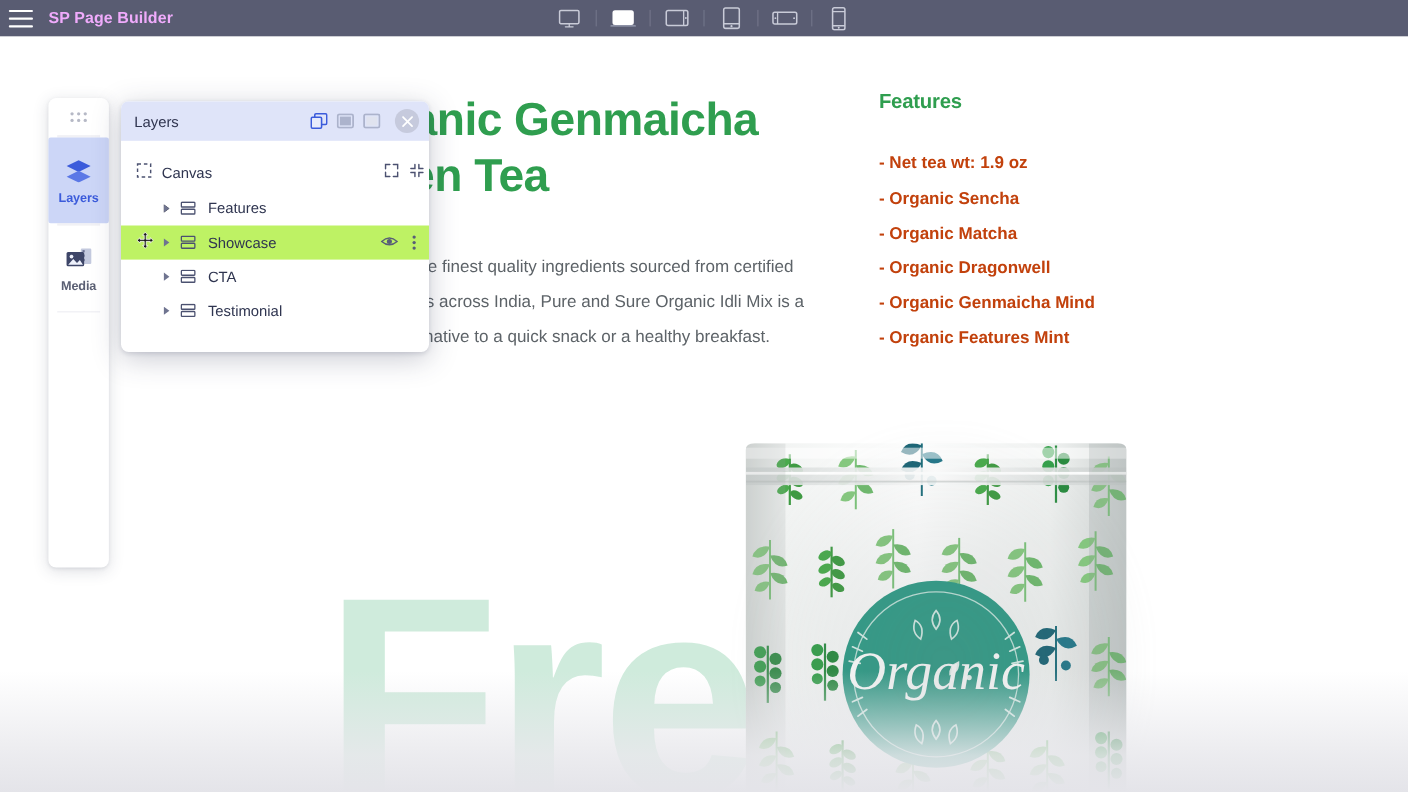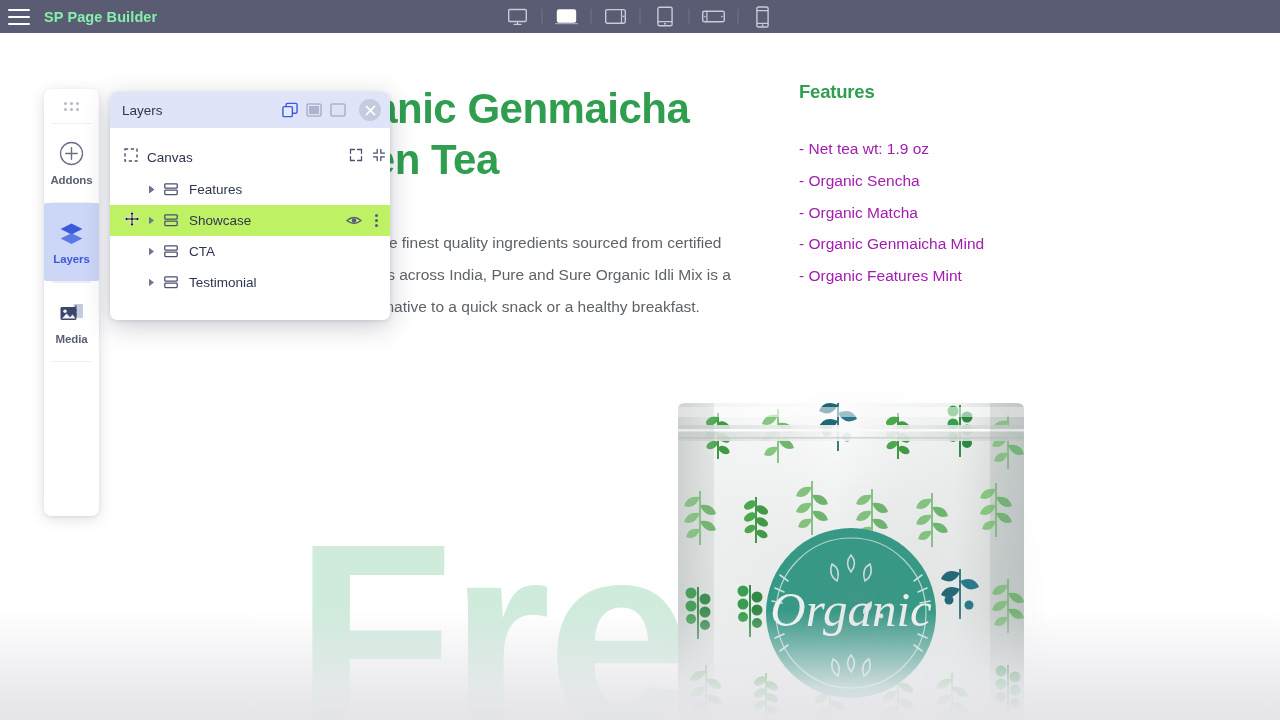--- a/index.html
+++ b/index.html
@@ -19,21 +19,21 @@
     display: flex; align-items: center;
     z-index: 60;
   }
   .hamburger {
     width: 22px; height: 16px; margin-left: 8px;
     display: flex; flex-direction: column; justify-content: space-between;
     cursor: pointer;
   }
   .hamburger i { display: block; height: 2px; background: #fff; border-radius: 1px; }
   .app-title {
-    color: #86efac; font-size: 14.5px; font-weight: bold;
+    color: #f0abfc; font-size: 14.5px; font-weight: bold;
     margin-left: 14px; letter-spacing: 0.1px; white-space: nowrap;
   }
   .devices {
     position: absolute; left: 50%; transform: translateX(-50%);
     display: flex; align-items: center; height: 33px;
   }
   .dev {
     width: 34px; height: 26px; display: flex; align-items: center; justify-content: center;
     cursor: pointer;
   }
@@ -73,21 +73,21 @@
   .hero-para {
     position: absolute; left: 301px; top: 194px; width: 442px;
     font-size: 15.5px; line-height: 2.05; color: #5d6368;
     z-index: 2;
   }
   .features {
     position: absolute; left: 799px; top: 48px; width: 340px; z-index: 2;
   }
   .features h3 { color: #2f9e4f; font-size: 18.5px; font-weight: bold; letter-spacing: -0.2px; }
   .features ul { list-style: none; margin-top: 30px; }
-  .features li { font-size: 15.5px; line-height: 2.05; color: #a21caf; }
+  .features li { font-size: 15.5px; line-height: 2.05; color: #c2410c; font-weight: bold; }
 
   
   .pouch-wrap { position: absolute; left: 660px; top: 340px; width: 400px; height: 380px; z-index: 2; }
   .pouch-shadow {
     position:absolute; left: 8px; top: 12px; width: 380px; height: 360px;
     background: radial-gradient(ellipse at 50% 60%, rgba(120,130,130,0.20) 0%, rgba(255,255,255,0) 72%);
     filter: blur(6px);
   }
 
   
@@ -162,20 +162,21 @@
 
     <h1 class="hero-title">Organic Genmaicha Green Tea</h1>
     <p class="hero-para">Made with the finest quality ingredients sourced from certified organic farms across India, Pure and Sure Organic Idli Mix is a healthy alternative to a quick snack or a healthy breakfast.</p>
 
     <div class="features">
       <h3>Features</h3>
       <ul>
         <li>- Net tea wt: 1.9 oz</li>
         <li>- Organic Sencha</li>
         <li>- Organic Matcha</li>
+        <li>- Organic Dragonwell</li>
         <li>- Organic Genmaicha Mind</li>
         <li>- Organic Features Mint</li>
       </ul>
     </div>
 
     <div class="pouch-wrap">
       <div class="pouch-shadow"></div>
       <svg width="400" height="380" viewBox="0 0 400 380">
         <defs>
           <linearGradient id="bagGrad" x1="0" y1="0" x2="1" y2="0">
@@ -369,29 +370,20 @@
         <i></i>
           <i></i>
           <i></i>
           <i></i>
           <i></i>
           <i></i>
       </div>
     </div>
     <div class="sb-divider"></div>
 
-    <div class="sb-item">
-      <div class="sb-icn">
-        <svg width="25" height="25" viewBox="0 0 25 25">
-          <circle cx="12.5" cy="12.5" r="11" fill="none" stroke="#6a6f84" stroke-width="1.3"></circle>
-          <path d="M12.5 6.8 L12.5 18.2 M6.8 12.5 L18.2 12.5" stroke="#6a6f84" stroke-width="1.4" stroke-linecap="round"></path>
-        </svg>
-      </div>
-      <span class="sb-label">Addons</span>
-    </div>
     <div class="sb-divider"></div>
 
     <div class="sb-item active">
       <div class="sb-icn">
         <svg width="25" height="22" viewBox="0 0 25 22">
           <path d="M12.5 1.6 L23.4 7 L12.5 12.4 L1.6 7 Z" fill="#3b5bdb"></path>
           <path d="M12.5 11.2 L23.4 16.6 L12.5 22 L1.6 16.6 Z" fill="#5b78e6"></path>
         </svg>
       </div>
       <span class="sb-label">Layers</span>

